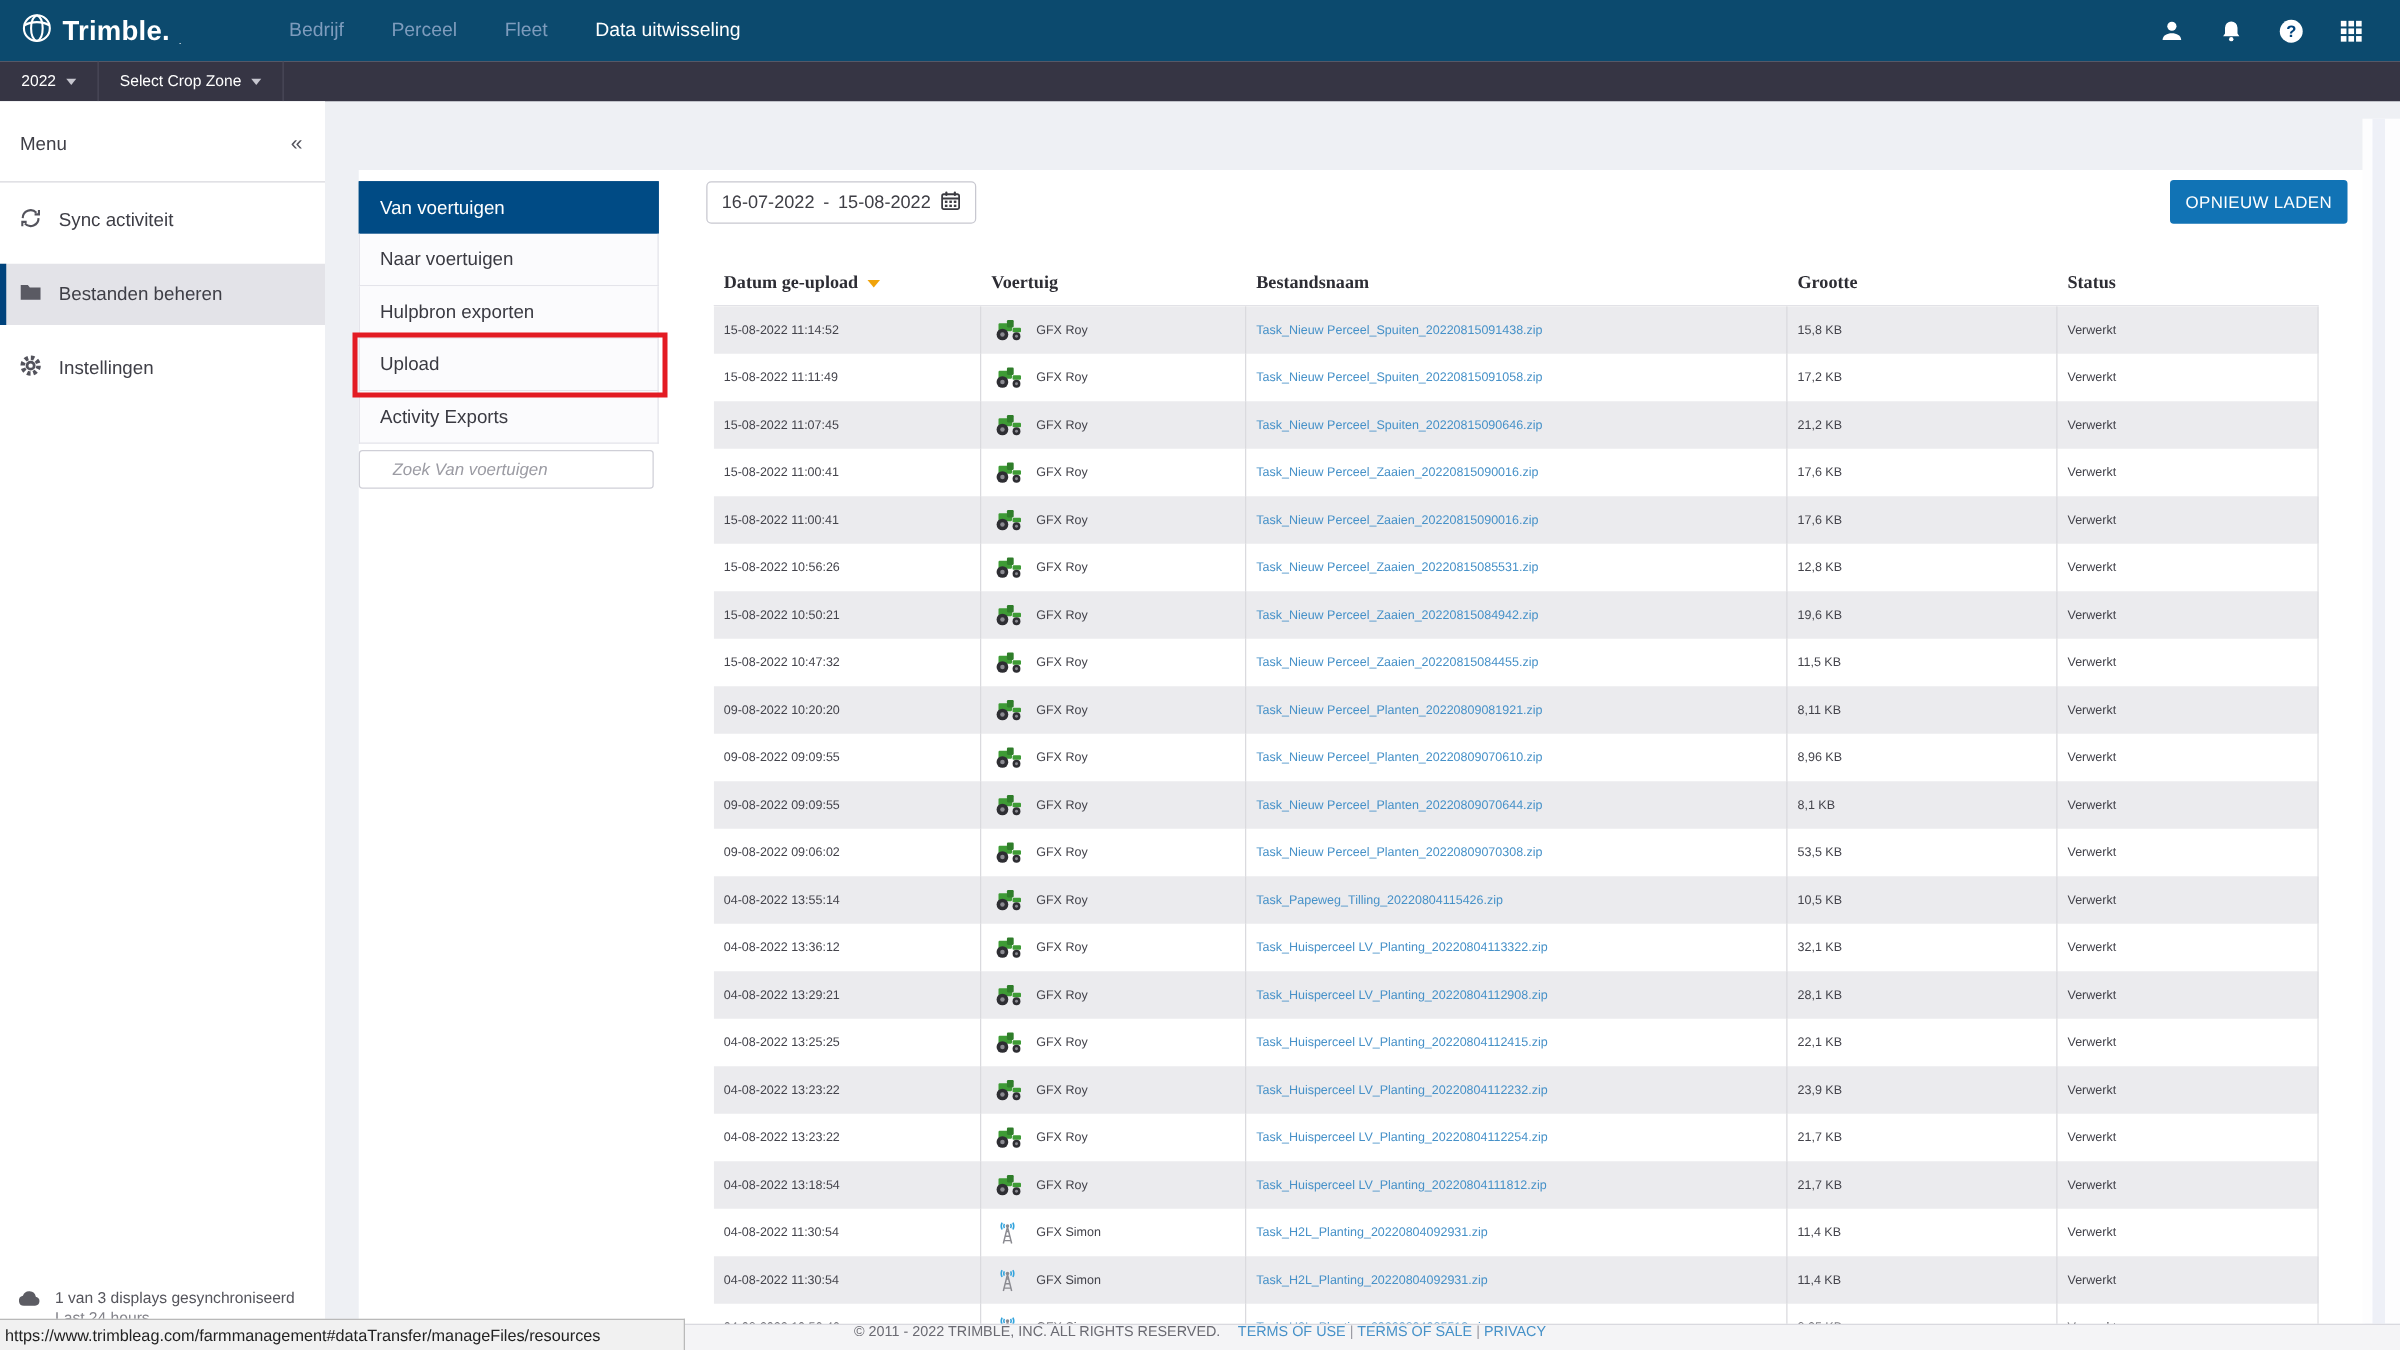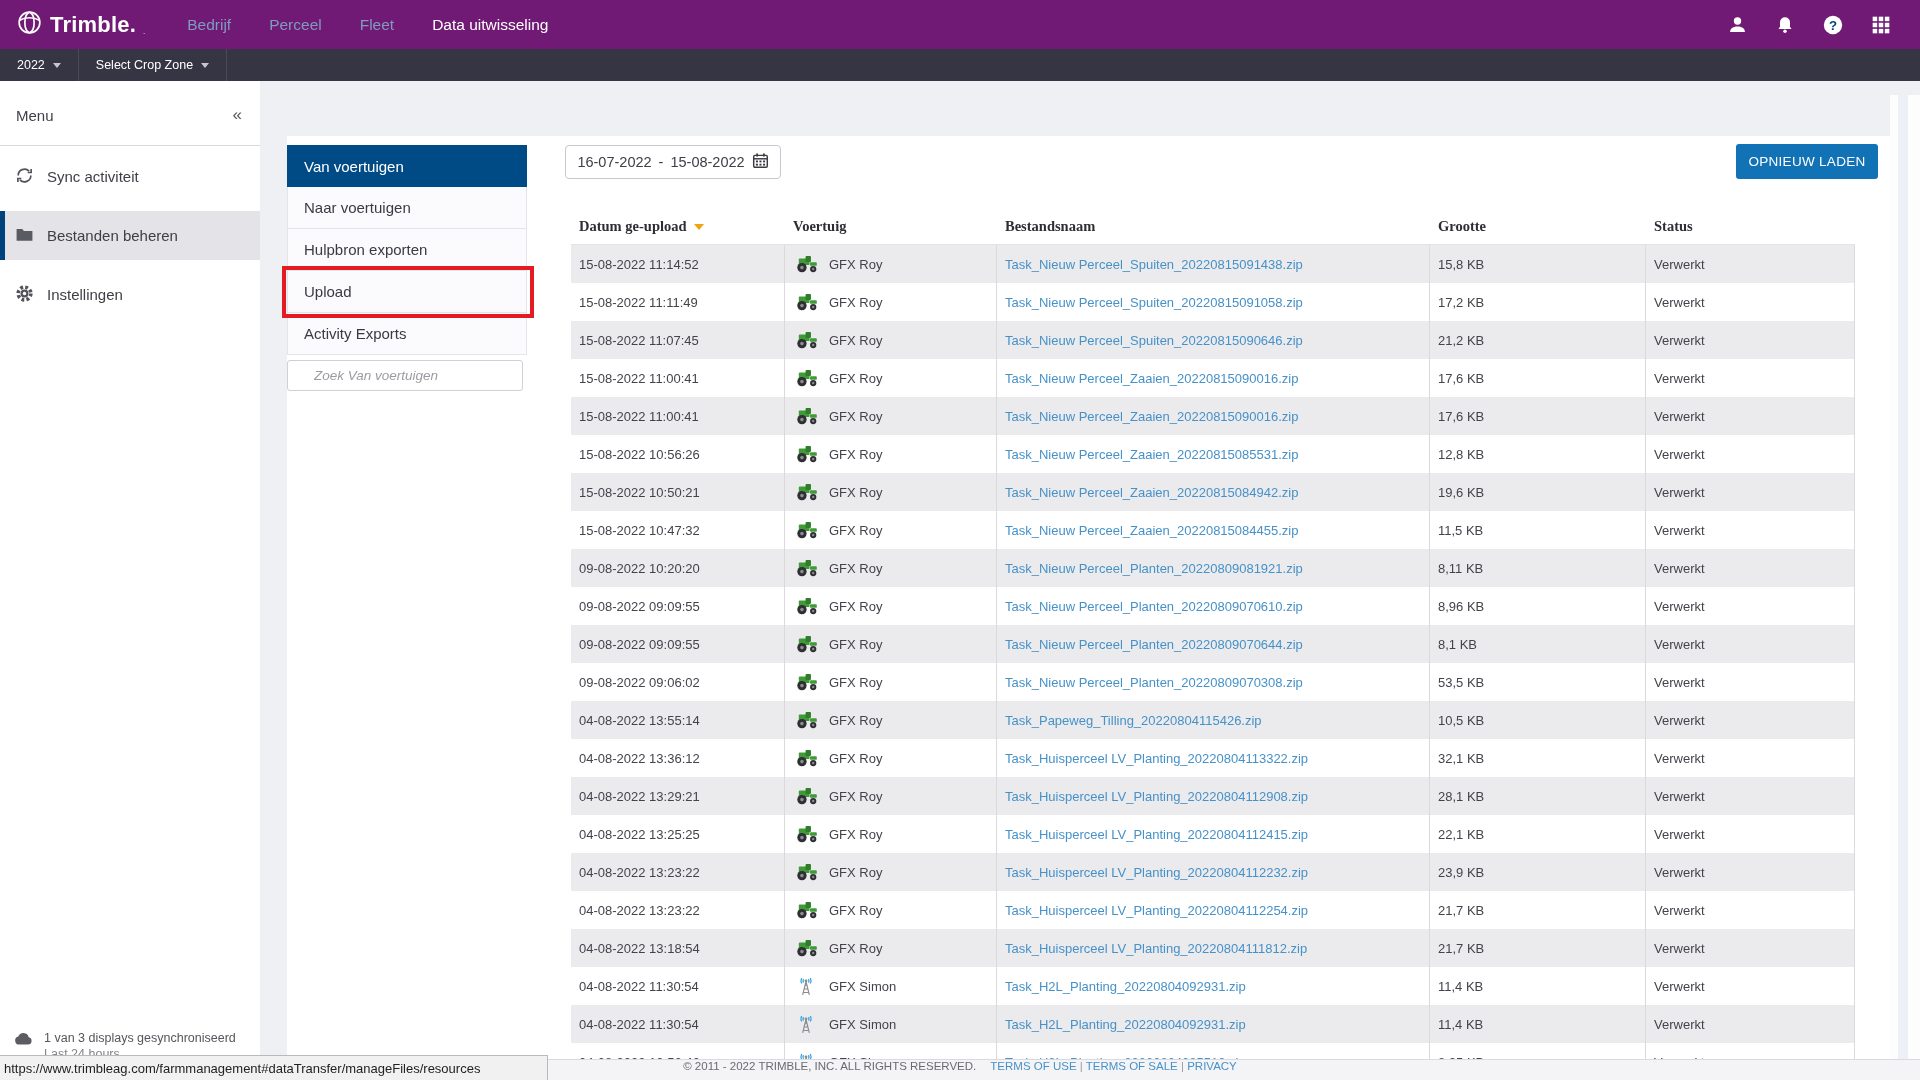--- a/index.html
+++ b/index.html
@@ -1,21 +1,21 @@
 <!DOCTYPE html>
 <html><head>
 <meta charset="utf-8">
 <style>
   * { margin:0; padding:0; box-sizing:border-box; }
   html,body { width:1920px; height:1080px; overflow:hidden;
     font-family:"Liberation Sans", sans-serif; background:#eef0f4; }
 
   
   .topbar { position:absolute; left:0; top:0; width:1920px; height:49px;
-    background:#701a75; display:flex; align-items:center; color:#fff; }
+    background:#0c4a6e; display:flex; align-items:center; color:#fff;gap:44px; }
   .brand { display:flex; align-items:center; gap:7px; margin-left:16px; }
   .brand-text { font-size:22px; font-weight:bold; letter-spacing:.2px; }
   .brand-reg { font-size:8px; align-self:flex-end; margin-bottom:4px; }
   .topnav { display:flex; gap:38px; margin-left:42px; font-size:15.5px; }
   .nav-item { color:#7e9cbd; cursor:pointer; }
   .nav-item.active { color:#ffffff; }
   .topbar-icons { position:absolute; right:28px; top:0; height:49px;
     display:flex; align-items:center; gap:26px; }
   .tb-icon { width:22px; height:22px; display:flex; align-items:center; justify-content:center; cursor:pointer; }
 
@@ -69,21 +69,21 @@
     display:flex; align-items:center; justify-content:center; cursor:pointer; }
 
   
   .table { position:absolute; left:284px; top:73px; width:1284px; }
   .thead { display:flex; height:36px; align-items:center; border-bottom:1px solid #e2e2e7; }
   .hcell { font-size:14.5px; font-weight:bold; color:#2d2d34; padding-left:8px;
     display:flex; align-items:center; gap:7px; cursor:pointer;font-family:Liberation Serif, serif; }
   .sort-arrow { width:0; height:0; border-left:5px solid transparent;
     border-right:5px solid transparent; border-top:6px solid #f0a30a; }
   .tbody { height:855px; overflow:hidden; }
-  .trow { display:flex; height:38px; align-items:center; font-size:13px; color:#43434b; }
+  .trow { display:flex; height:38px; align-items:center; font-size:10px; color:#43434b; }
   .trow.odd { background:#ebebee; }
   .c { height:100%; display:flex; align-items:center; padding-left:8px; border-right:1px solid #dadade; }
   .c1 { width:214px; } .c2 { width:212px; gap:10px; } .c3 { width:433px; }
   .c4 { width:216px; } .c5 { width:209px; }
   .c3 a { color:#4691c8; text-decoration:none; cursor:pointer; }
   .veh-icon { display:flex; align-items:center; width:26px; justify-content:center; }
 
   
   .footer { position:absolute; left:0; top:1059px; width:1920px; height:21px;
     background:#f4f4f6; border-top:1px solid #d9d9df; display:flex;

